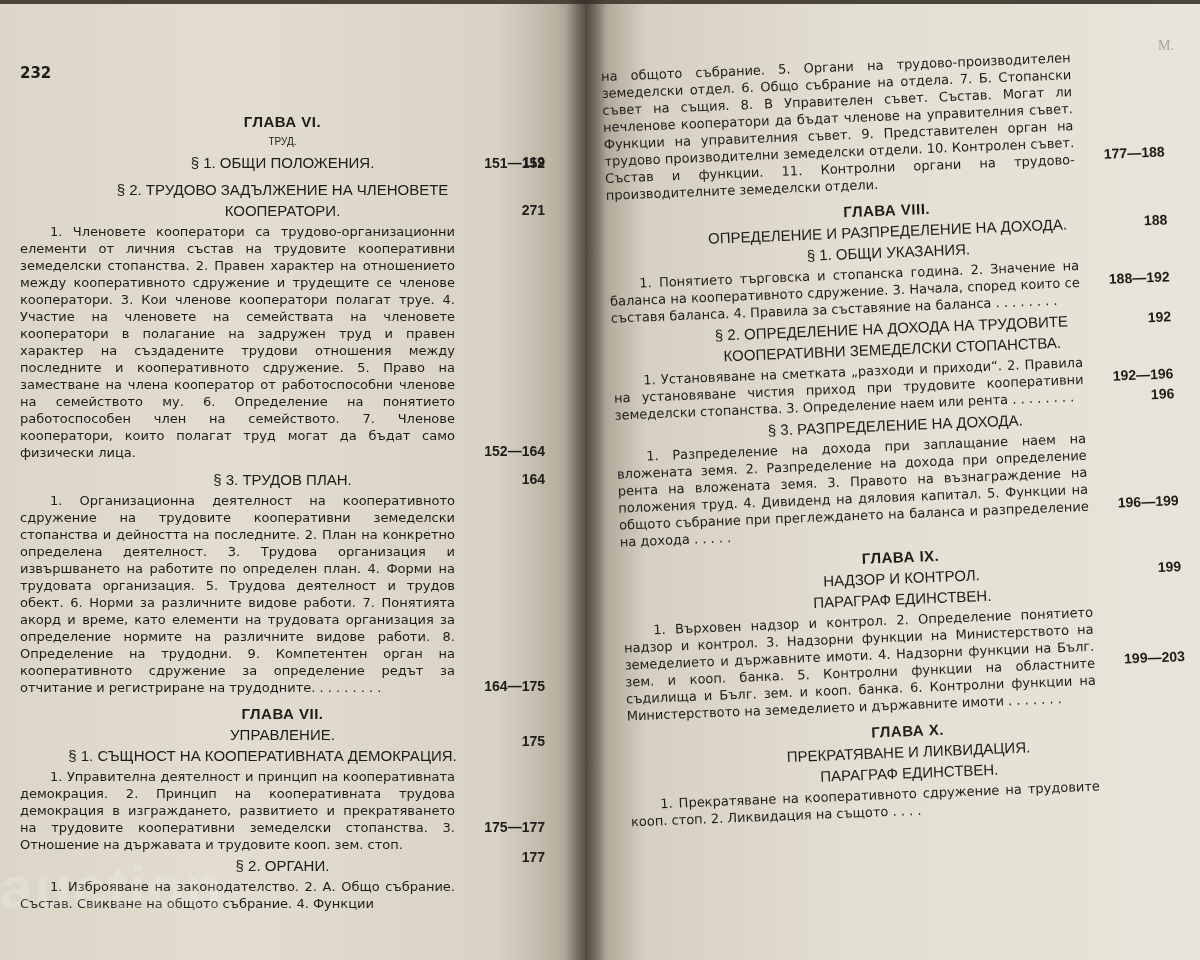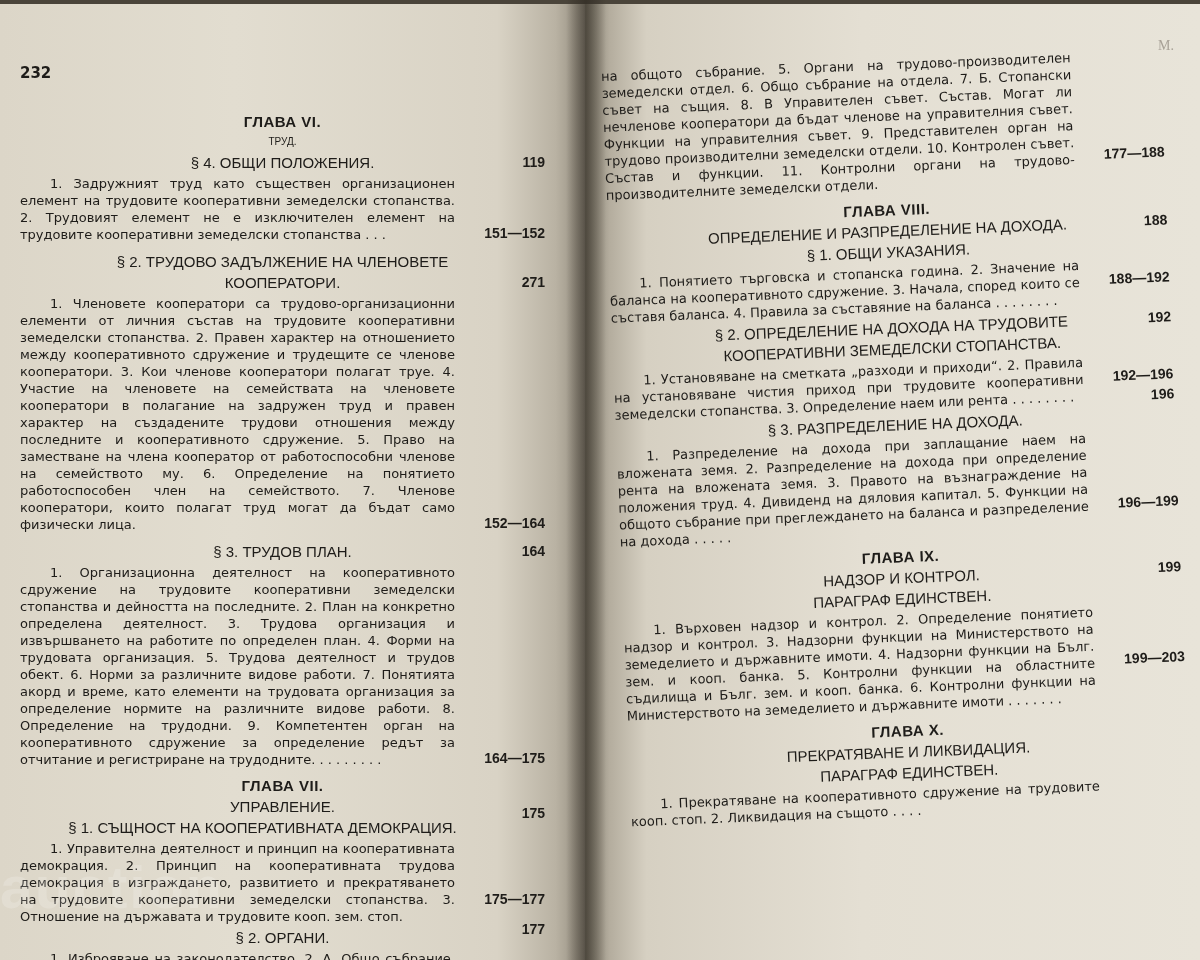--- a/index.html
+++ b/index.html
@@ -73,25 +73,24 @@
 </head>
 <body>
 
 <div class="page page-left">
   <div class="content left-content">
     <div class="page-number">232</div>
 
     <div class="chapter">ГЛАВА VI.</div>
     <div class="title">ТРУД.</div>
     <div class="section-row">
-      <span>§ 4. ОБЩИ ПОЛОЖЕНИЯ.</span>
+      <span>§ 1. ОБЩИ ПОЛОЖЕНИЯ.</span>
       <span class="pg">119</span>
     </div>
     <div class="para-block">
-      <p class="para">1. Задружният труд като съществен организационен елемент на трудовите кооперативни земеделски стопанства. 2. Трудовият елемент не е изключителен елемент на трудовите кооперативни земеделски стопанства . . .</p>
       <span class="para-pg">151—152</span>
     </div>
     <div class="gap"></div>
 
     <div class="section-row">
       <span>§ 2. ТРУДОВО ЗАДЪЛЖЕНИЕ НА ЧЛЕНОВЕТЕ КООПЕРАТОРИ.</span>
       <span class="pg" style="bottom:0">271</span>
     </div>
     <div class="para-block">
       <p class="para">1. Членовете кооператори са трудово-организационни елементи от личния състав на трудовите кооперативни земеделски стопанства. 2. Правен характер на отношението между кооперативното сдружение и трудещите се членове кооператори. 3. Кои членове кооператори полагат труе. 4. Участие на членовете на семействата на членовете кооператори в полагание на задружен труд и правен характер на създадените трудови отношения между последните и кооперативното сдружение. 5. Право на заместване на члена кооператор от работоспособни членове на семейството му. 6. Определение на понятието работоспособен член на семейството. 7. Членове кооператори, които полагат труд могат да бъдат само физически лица.</p>

